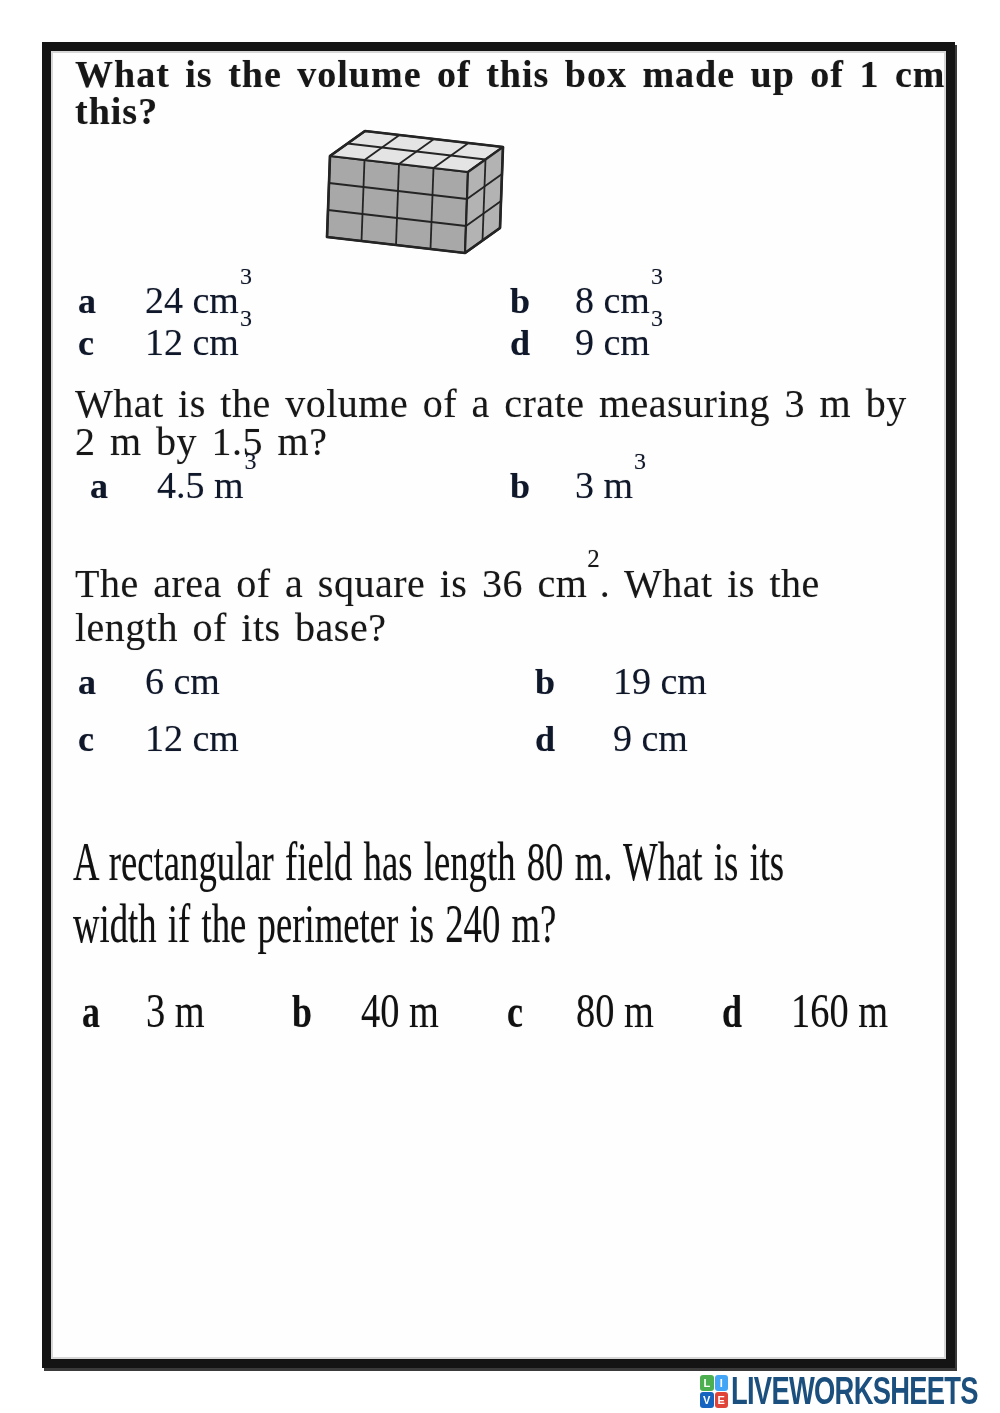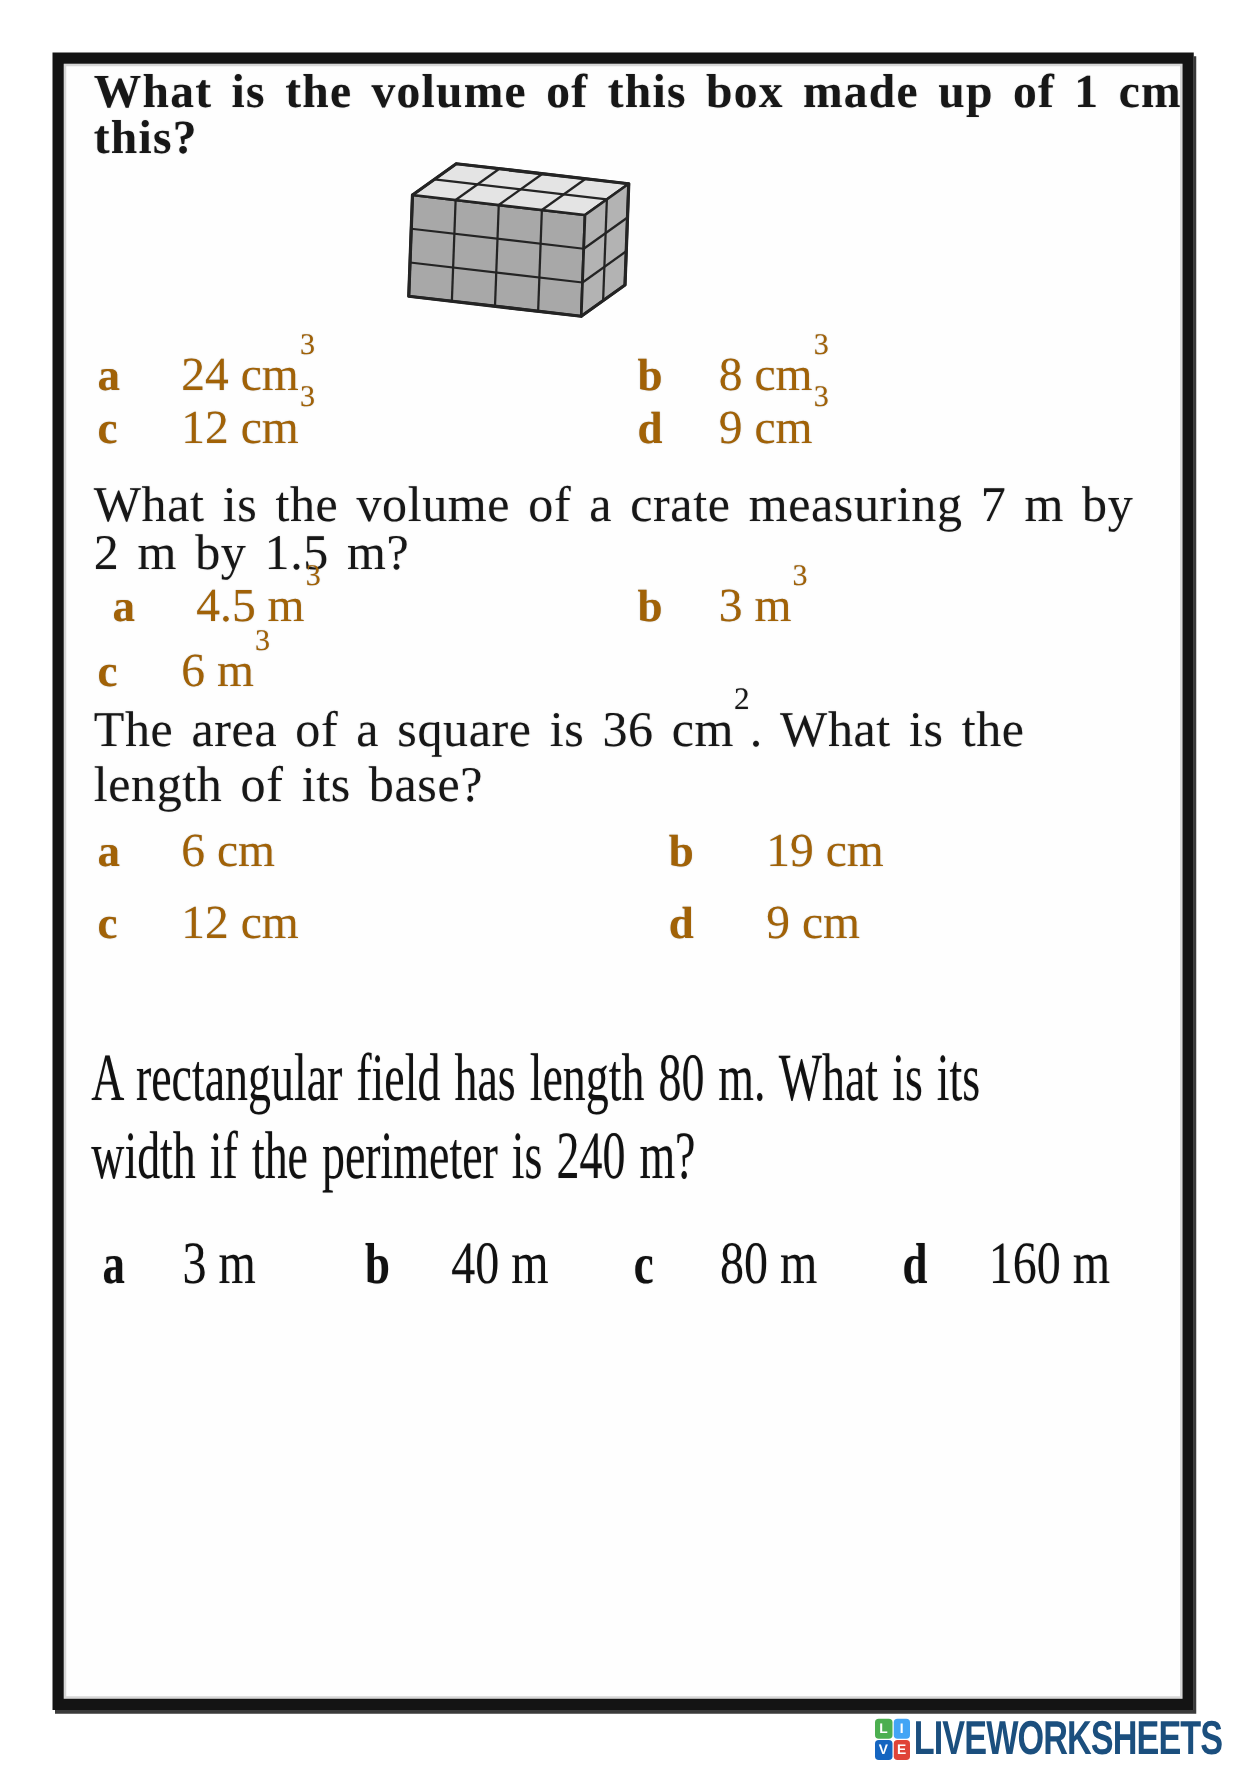--- a/index.html
+++ b/index.html
@@ -26,21 +26,21 @@
   }
   .qh4{
     position:absolute;left:22px;white-space:nowrap;line-height:1;
     font:400 54px "Liberation Serif",serif;color:#111;
     transform:scaleX(.68);transform-origin:left top;word-spacing:3px;
   }
   .hsup{font-size:25px;position:relative;top:-16px;letter-spacing:0;}
   
   .opt{
     position:absolute;white-space:nowrap;line-height:1;
-    font:400 38px "Liberation Serif",serif;color:#a16207;
+    font:400 38px "Liberation Serif",serif;color:#0f172a;
   }
   .opt .lt{display:inline-block;font-weight:700;font-size:36px;}
   .opt .vsup{font-size:24px;position:relative;top:-15px;margin-left:1px;}
   
   .opt4{position:absolute;white-space:nowrap;line-height:1;color:#111;}
   .opt4 .lt{
     display:inline-block;font:700 46px "Liberation Serif",serif;
     transform:scaleX(.78);transform-origin:left bottom;
   }
   .opt4 .val{
@@ -90,26 +90,25 @@
       <line x1="24.5" y1="18.5" x2="162.5" y2="34.5" stroke="#242424" stroke-width="1.8"></line>
       <line x1="159.5" y1="115.5" x2="162.5" y2="34.5" stroke="#242424" stroke-width="1.8"></line>
       <polygon points="4.0,112.0 142.0,128.0 177.0,103.0 180.0,22.0 42.0,6.0 7.0,31.0" fill="none" stroke="#242424" stroke-width="2.6" stroke-linejoin="round"></polygon>
     </svg>
 
   <div class="opt" style="left:27px;top:227px"><span class="lt" style="width:67px">a</span><span class="vl"><span>24 cm</span><sup class="vsup">3</sup></span></div>
   <div class="opt" style="left:459px;top:227px"><span class="lt" style="width:65px">b</span><span class="vl"><span>8 cm</span><sup class="vsup">3</sup></span></div>
   <div class="opt" style="left:27px;top:269px"><span class="lt" style="width:67px">c</span><span class="vl"><span>12 cm</span><sup class="vsup">3</sup></span></div>
   <div class="opt" style="left:459px;top:269px"><span class="lt" style="width:65px">d</span><span class="vl"><span>9 cm</span><sup class="vsup">3</sup></span></div>
 
-  <div class="qh" style="top:329px"><span>What is the volume of a crate measuring 7 m by</span><sup class="hsup"></sup><span></span></div>
+  <div class="qh" style="top:329px"><span>What is the volume of a crate measuring 3 m by</span><sup class="hsup"></sup><span></span></div>
   <div class="qh" style="top:367px"><span>2 m by 1.5 m?</span><sup class="hsup"></sup><span></span></div>
 
   <div class="opt" style="left:39px;top:412px"><span class="lt" style="width:67px">a</span><span class="vl"><span>4.5 m</span><sup class="vsup">3</sup></span></div>
   <div class="opt" style="left:459px;top:412px"><span class="lt" style="width:65px">b</span><span class="vl"><span>3 m</span><sup class="vsup">3</sup></span></div>
-  <div class="opt" style="left:27px;top:464px"><span class="lt" style="width:67px">c</span><span class="vl"><span>6 m</span><sup class="vsup">3</sup></span></div>
 
   <div class="qh" style="top:509px"><span>The area of a square is 36 cm</span><sup class="hsup">2</sup><span>. What is the</span></div>
   <div class="qh" style="top:553px"><span>length of its base?</span><sup class="hsup"></sup><span></span></div>
 
   <div class="opt" style="left:27px;top:608px"><span class="lt" style="width:67px">a</span><span class="vl"><span>6 cm</span><sup class="vsup"></sup></span></div>
   <div class="opt" style="left:484px;top:608px"><span class="lt" style="width:78px">b</span><span class="vl"><span>19 cm</span><sup class="vsup"></sup></span></div>
   <div class="opt" style="left:27px;top:665px"><span class="lt" style="width:67px">c</span><span class="vl"><span>12 cm</span><sup class="vsup"></sup></span></div>
   <div class="opt" style="left:484px;top:665px"><span class="lt" style="width:78px">d</span><span class="vl"><span>9 cm</span><sup class="vsup"></sup></span></div>
 
   <div class="qh4" style="top:780px"><span>A rectangular field has length 80 m. What is its</span><sup class="hsup"></sup><span></span></div>

